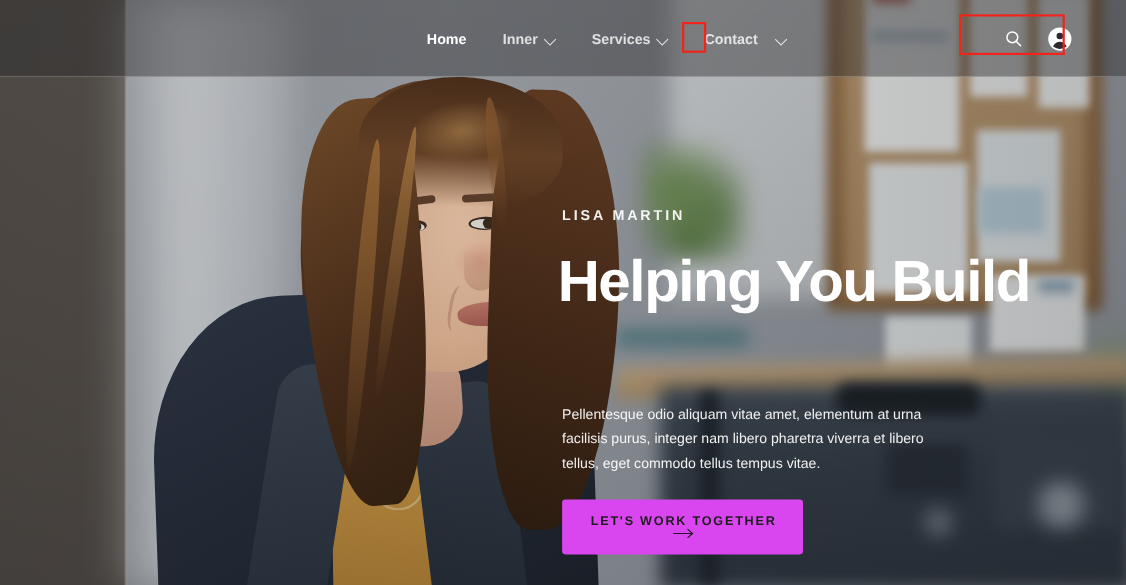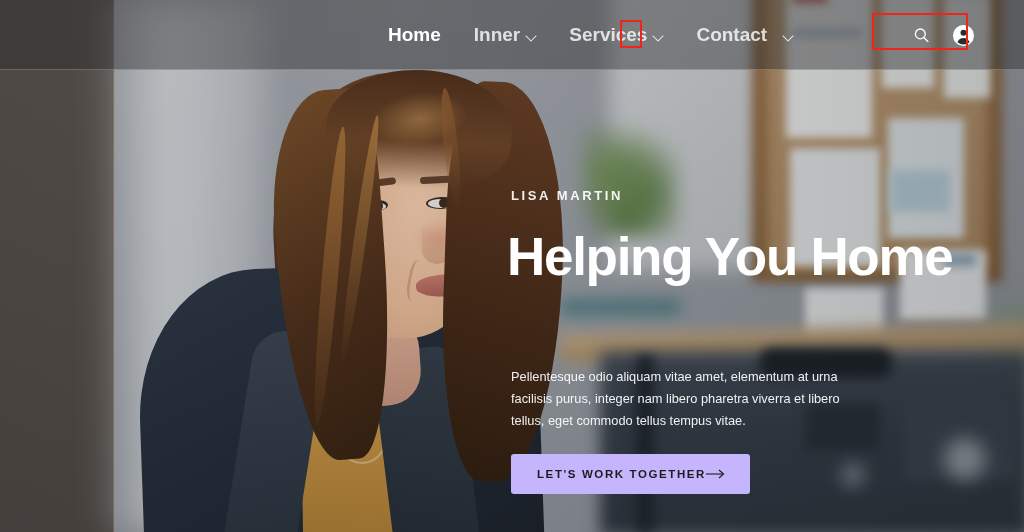--- a/index.html
+++ b/index.html
@@ -298,21 +298,21 @@
     font-size:8.5px; letter-spacing:4.2px; font-weight:400;
     line-height:14px; padding-top:2px; color:#e8e8e8;
   }
 
   .nav{
     position:absolute; left:388px; top:0; height:70px;
     display:flex; align-items:center; gap:0;
   }
   .nav-item{
     display:flex; align-items:center; gap:7px;
-    font-size:19px; font-weight:700;
+    font-size:13px; font-weight:700;
     color:rgba(255,255,255,.80);
     padding:0 17px 0 0; margin-right:16px;
     cursor:pointer; white-space:nowrap;
   }
   .nav-item:last-child{ margin-right:0; padding-right:0; }
   .nav-item.active{ color:#fff; }
   .chev{ width:9px; height:9px; position:relative; display:inline-block; }
   .chev::before{
     content:""; position:absolute; left:0; top:1px;
     width:7px; height:7px;
@@ -360,26 +360,27 @@
   }
   .hl-line{ display:block; }
   .hero-body{
     position:absolute; top:366px; left:0; width:357px;
     font-size:12.8px; line-height:22px; font-weight:400;
     color:rgba(255,255,255,.93);
   }
   .cta{
     position:absolute; top:454px; left:0;
     display:inline-flex; align-items:center; 
-    background:#c4b5fd; color:#1d1d1f;
+    background:#d946ef; color:#1d1d1f;
     padding:14px 24px 14px 26px;
     border:none; border-radius:3px;
     font-size:11.5px; font-weight:700; letter-spacing:1.6px;
     font-family:"Liberation Sans", sans-serif;
     cursor:pointer;
+    flex-direction:column;
   }
   .cta-arrow{ display:block; }
 </style>
 </head>
 <body>
 
 <div id="stage">
 
   <div class="hero-photo">
     <div class="bg-wall"></div>
@@ -497,21 +498,21 @@
   </div>
 
   <div class="annot annot-contact"></div>
   <div class="annot annot-actions"></div>
 
   <div class="hero">
 
     <div class="eyebrow">LISA MARTIN</div>
 
     <h1 class="headline">
-      <span class="hl-line">Helping You Home</span>
+      <span class="hl-line">Helping You Build</span>
     </h1>
 
     <p class="hero-body">Pellentesque odio aliquam vitae amet, elementum at urna facilisis purus, integer nam libero pharetra viverra et libero tellus, eget commodo tellus tempus vitae.</p>
 
     <button class="cta">
       <span>LET'S WORK TOGETHER</span>
       <svg class="cta-arrow" width="20" height="10" viewBox="0 0 20 10" fill="none">
         <line x1="0" y1="5" x2="17" y2="5" stroke="#1d1d1f" stroke-width="1.1"></line>
         <polyline points="13,1 17.6,5 13,9" stroke="#1d1d1f" stroke-width="1.1" fill="none"></polyline>
       </svg>

